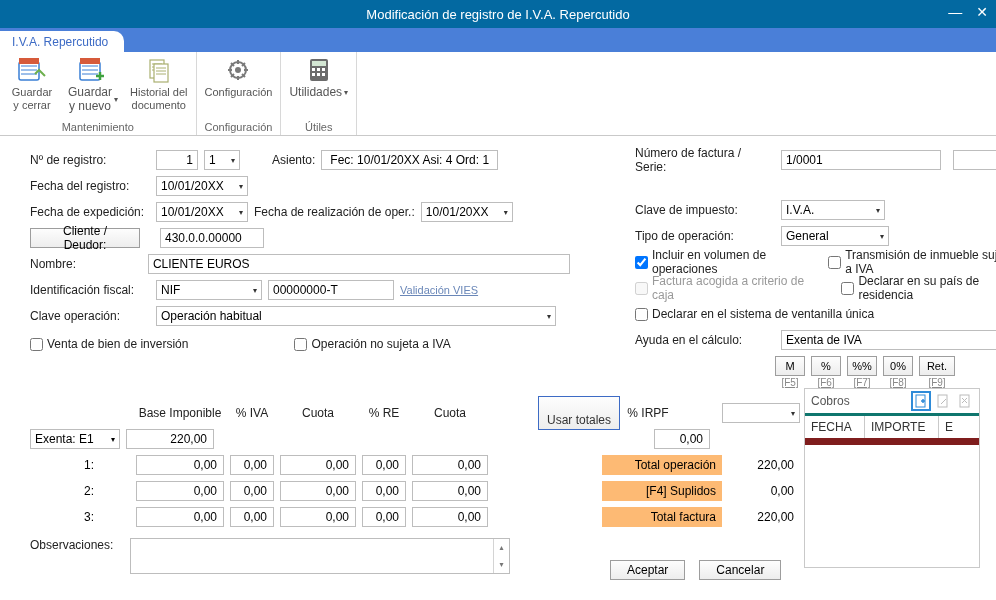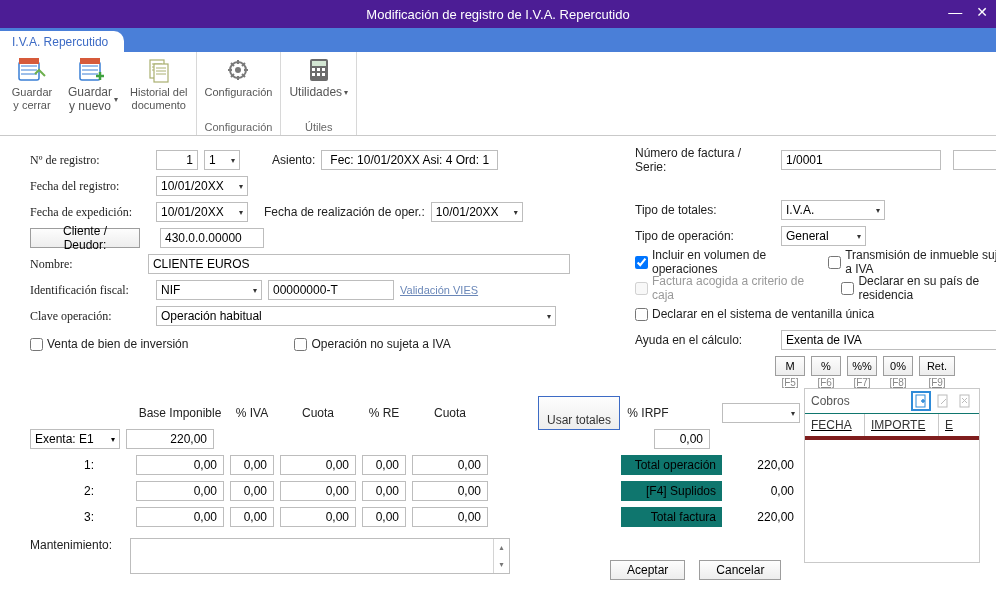--- a/index.html
+++ b/index.html
@@ -1,19 +1,19 @@
 <!DOCTYPE html>
 <html><head>
 <meta charset="utf-8">
 <style>
 * { box-sizing: border-box; margin: 0; padding: 0; font-family: "Segoe UI", Tahoma, sans-serif; font-size: 12px; }
 body { background: #fff; width: 996px; height: 600px; overflow: hidden; position: relative; }
 
 
-.titlebar { background: #4c1d95; color: #fff; height: 28px; display: flex; align-items: center; justify-content: center; position: relative; }
+.titlebar { background: #0369a1; color: #fff; height: 28px; display: flex; align-items: center; justify-content: center; position: relative; }
 .titlebar .title { font-size: 13px; }
 .titlebar .winbtns { position: absolute; right: 8px; top: 4px; display: flex; gap: 14px; }
 .titlebar .winbtns span { color: #fff; font-size: 14px; cursor: pointer; }
 
 
 .tabrow { height: 24px; background: #4a7fd8; display: flex; align-items: flex-end; }
 .tab { background: #fff; padding: 4px 16px 4px 12px; color: #3d6bc5; font-size: 12px; border-top-right-radius: 10px; position: relative; top: 1px; }
 
 
 .ribbon { border-bottom: 1px solid #c9c9c9; display: flex; height: 84px; }
@@ -22,21 +22,21 @@
 .ribbon-item { display: flex; flex-direction: column; align-items: center; gap: 2px; cursor: pointer; min-width: 48px; }
 .ribbon-item .ricon { width: 30px; height: 28px; }
 .ribbon-item .rlabel { font-size: 11px; color: #555; text-align: center; line-height: 1.15; display: flex; align-items: center; gap: 2px; }
 .group-label { text-align: center; font-size: 11px; color: #666; padding-top: 2px; }
 .dropcaret { font-size: 8px; color: #555; }
 
 
 .form { padding: 12px 16px 8px 30px; position: relative; }
 .row { display: flex; align-items: center; height: 24px; margin-bottom: 2px; gap: 6px; }
 .lbl { color: #222; font-size: 12px; }
-.w-label { width: 120px; font-family: Liberation Serif, serif; }
+.w-label { width: 120px; }
 .w-label2 { width: 140px; }
 .inp { border: 1px solid #bdbdbd; height: 20px; padding: 0 4px; font-size: 12px; background: #fff; }
 .inp.right { text-align: right; }
 .sel { border: 1px solid #bdbdbd; height: 20px; display: flex; align-items: center; padding: 0 4px; gap: 4px; font-size: 12px; background: #fff; cursor: pointer; }
 .sel .caret { font-size: 8px; color: #333; margin-left: auto; }
 .btn { border: 1px solid #9d9d9d; background: linear-gradient(#fdfdfd,#ededed); height: 20px; padding: 0 10px; font-size: 12px; cursor: pointer; display: inline-flex; align-items: center; }
 .chk { display: inline-flex; align-items: center; gap: 4px; font-size: 12px; color: #222; }
 .chk.disabled { color: #999; }
 .chk input { width: 13px; height: 13px; }
 .link-like { color: #6a87b8; text-decoration: underline; font-size: 11px; cursor: pointer; }
@@ -61,30 +61,30 @@
 .rowlabel { width: 64px; text-align:right; font-size:12px; }
 .rowcombo { border:1px solid #bdbdbd; width: 90px; height:20px; display:flex; align-items:center; padding: 0 4px; font-size:12px; justify-content: space-between;}
 .wbase { width: 88px; }
 .wpct { width: 44px; }
 .wcuota { width: 76px; }
 .wre { width: 44px; }
 .wcuota2 { width: 76px; }
 
 .ivaright { display:flex; flex-direction:column; gap:4px; }
 .btn-usar { border:1px solid #3d6bc5; height:20px; padding:16px 8px; font-size:12px; background:linear-gradient(#fdfdfd,#ededed); cursor:pointer; color: #333; }
-.tot-lbl { width: 101px; text-align:right; background: #0f766e; height:20px; display:inline-flex; align-items:center; justify-content:flex-end; padding: 0 6px; font-size:12px; }
+.tot-lbl { width: 120px; text-align:right; background: #fdba74; height:20px; display:inline-flex; align-items:center; justify-content:flex-end; padding: 0 6px; font-size:12px; }
 .tot-val { width: 72px; text-align:right; height:20px; display:inline-flex; align-items:center; justify-content:flex-end; padding: 0 6px; font-size:12px; }
 
 
 .cobros { position: absolute; right: 16px; top: 252px; width: 176px; border:1px solid #c9c9c9; }
-.cobros .chead { display:flex; align-items:center; padding:4px 6px; gap:6px; border-bottom: 1px solid #0f766e; }
+.cobros .chead { display:flex; align-items:center; padding:4px 6px; gap:6px; border-bottom: 3px solid #0f766e; }
 .cobros .chead .ttl { font-size:12px; color:#555; flex:1; }
 .cobros .ico { width: 16px; height: 16px; border: 1px solid transparent; display:inline-flex; align-items:center; justify-content:center; font-size: 12px; color:#888; cursor:pointer; }
 .cobros .ico.active { outline: 2px solid #2e8bd8; }
-.cobros .thead { display:flex; border-bottom:4px solid #7f1d1d;text-decoration:underline; }
+.cobros .thead { display:flex; border-bottom:7px solid #7f1d1d; }
 .cobros .th { border-right:1px solid #c9c9c9; padding: 4px 6px; font-size: 12px; color:#333; }
 .cobros .tbody { height: 122px; }
 
 
 .obs-row { display:flex; align-items:flex-start; gap: 10px; margin-top: 6px; }
 .obs { border:1px solid #bdbdbd; width: 380px; height: 36px; position:relative; }
 .obs .spinner { position:absolute; right:0; top:0; width: 16px; height:100%; border-left:1px solid #d4d4d4; display:flex; flex-direction:column; }
 .obs .spinner span { flex:1; display:flex; align-items:center; justify-content:center; font-size:8px; color:#777; cursor:pointer; }
 
 
@@ -145,20 +145,21 @@
               <rect x="6" y="4" width="14" height="18" fill="#fff" stroke="#aab070" stroke-width="1.2"></rect>
               <path d="M8 8 h10 M8 11 h10 M8 14 h10" stroke="#aab070"></path>
               <rect x="10" y="8" width="14" height="18" fill="#fff" stroke="#aab070" stroke-width="1.2"></rect>
               <path d="M12 12 h10 M12 15 h10 M12 18 h10" stroke="#aab070"></path>
             </svg>
         </span>
         <span class="rlabel" style="white-space:pre">Historial del
 documento</span>
       </div>
     </div>
+    <div class="group-label">Mantenimiento</div>
   </div>
 
   <div class="ribbon-group">
     <div class="items">
       <div class="ribbon-item">
         <span class="ricon">
           <svg width="30" height="28">
               <circle cx="15" cy="14" r="8" fill="none" stroke="#7a7a7a" stroke-width="2"></circle>
               <circle cx="15" cy="14" r="3" fill="#7a7a7a"></circle>
               <path d="M15 4 v4 M15 20 v4 M5 14 h4 M21 14 h4 M8 7 l3 3 M22 21 l-3 -3 M22 7 l-3 3 M8 21 l3 -3" stroke="#7a7a7a" stroke-width="2"></path>
@@ -216,21 +217,21 @@
             <span>10/01/20XX</span>
             <span class="caret">▾</span>
           </div>
       </div>
       <div class="row">
         <span class="lbl w-label">Fecha de expedición:</span>
         <div class="sel" style="width:92px">
             <span>10/01/20XX</span>
             <span class="caret">▾</span>
           </div>
-        <span class="lbl" style="margin-left:10px">Fecha de realización de oper.:</span>
+        <span class="lbl" style="margin-left:0">Fecha de realización de oper.:</span>
         <div class="sel" style="width:92px">
             <span>10/01/20XX</span>
             <span class="caret">▾</span>
           </div>
       </div>
       <div class="row">
         <button class="btn" style="width:110px;justify-content:center">Cliente / Deudor:</button>
         <input class="inp" style="width: 104px; margin-left: 14px;" value="430.0.0.00000">
       </div>
       <div class="row">
@@ -266,29 +267,29 @@
     </div>
 
     <div class="colR">
       <div class="row">
         <span class="lbl w-label2">Número de factura / Serie:</span>
         <input class="inp" style="width: 160px;" value="1/0001">
         <input class="inp" style="width: 62px; margin-left: 6px;">
       </div>
       <div class="row" style="height:22px"></div>
       <div class="row">
-        <span class="lbl w-label2">Tipo de totales:</span>
+        <span class="lbl w-label2">Clave de impuesto:</span>
         <div class="sel" style="width:104px">
             <span>I.V.A.</span>
             <span class="caret">▾</span>
           </div>
       </div>
       <div class="row">
         <span class="lbl w-label2">Tipo de operación:</span>
-        <div class="sel" style="width:85px">
+        <div class="sel" style="width:108px">
             <span>General</span>
             <span class="caret">▾</span>
           </div>
       </div>
       <div class="row">
         <label class="chk">
             <input type="checkbox" checked="" style="">
             <span>Incluir en volumen de operaciones</span>
           </label>
         <label class="chk" style="margin-left:12px">
@@ -383,21 +384,21 @@
       <div class="ivarow">
         <span class="rowlabel">3:</span>
         <span style="width:30px"></span>
         <span class="cell wbase">0,00</span>
         <span class="cell wpct">0,00</span>
         <span class="cell wcuota">0,00</span>
         <span class="cell wre">0,00</span>
         <span class="cell wcuota2">0,00</span>
       </div>
       <div class="obs-row">
-        <span class="lbl" style="width:90px">Mantenimiento:</span>
+        <span class="lbl" style="width:90px">Observaciones:</span>
         <div class="obs">
           <div class="spinner">
               <span>▴</span>
               <span>▾</span>
             </div>
         </div>
       </div>
     </div>
 
     <div class="ivaright">

